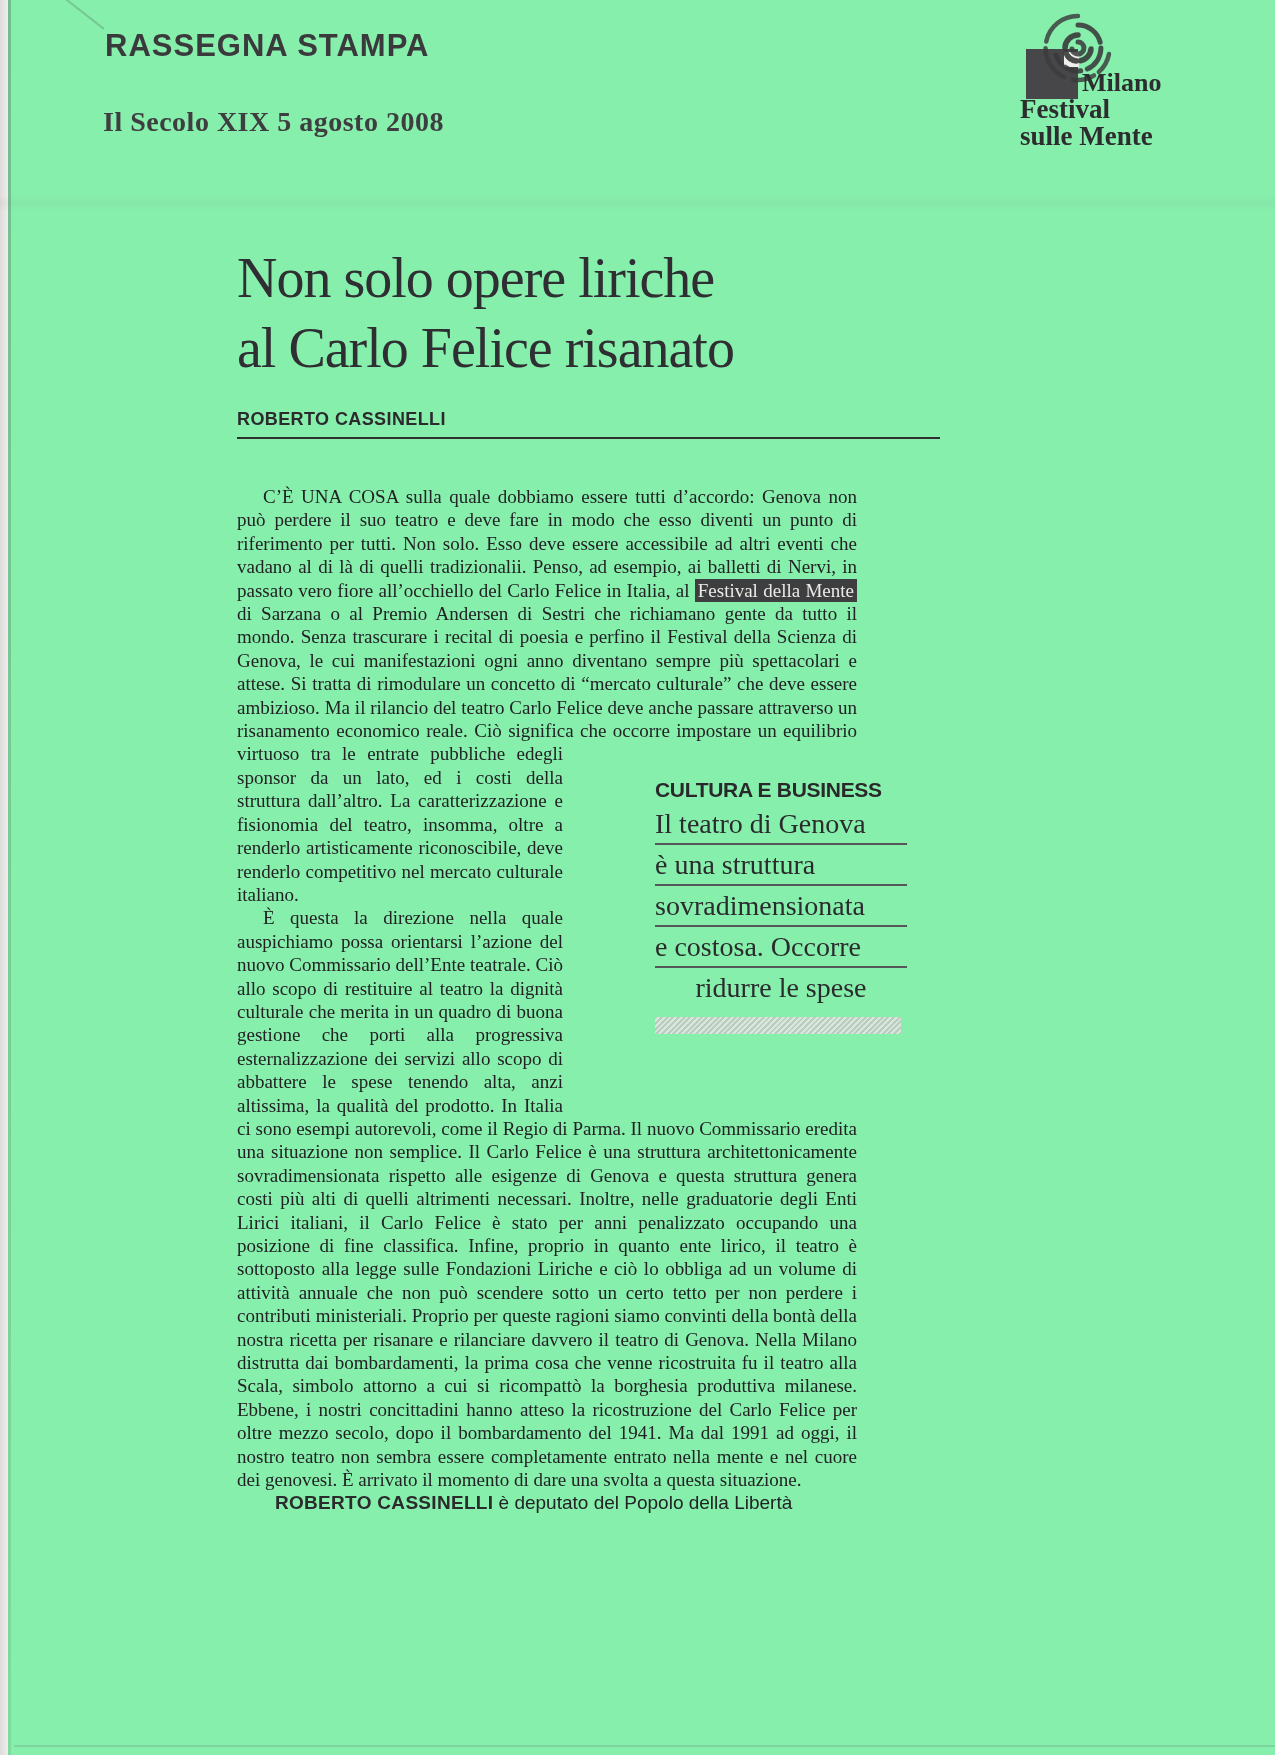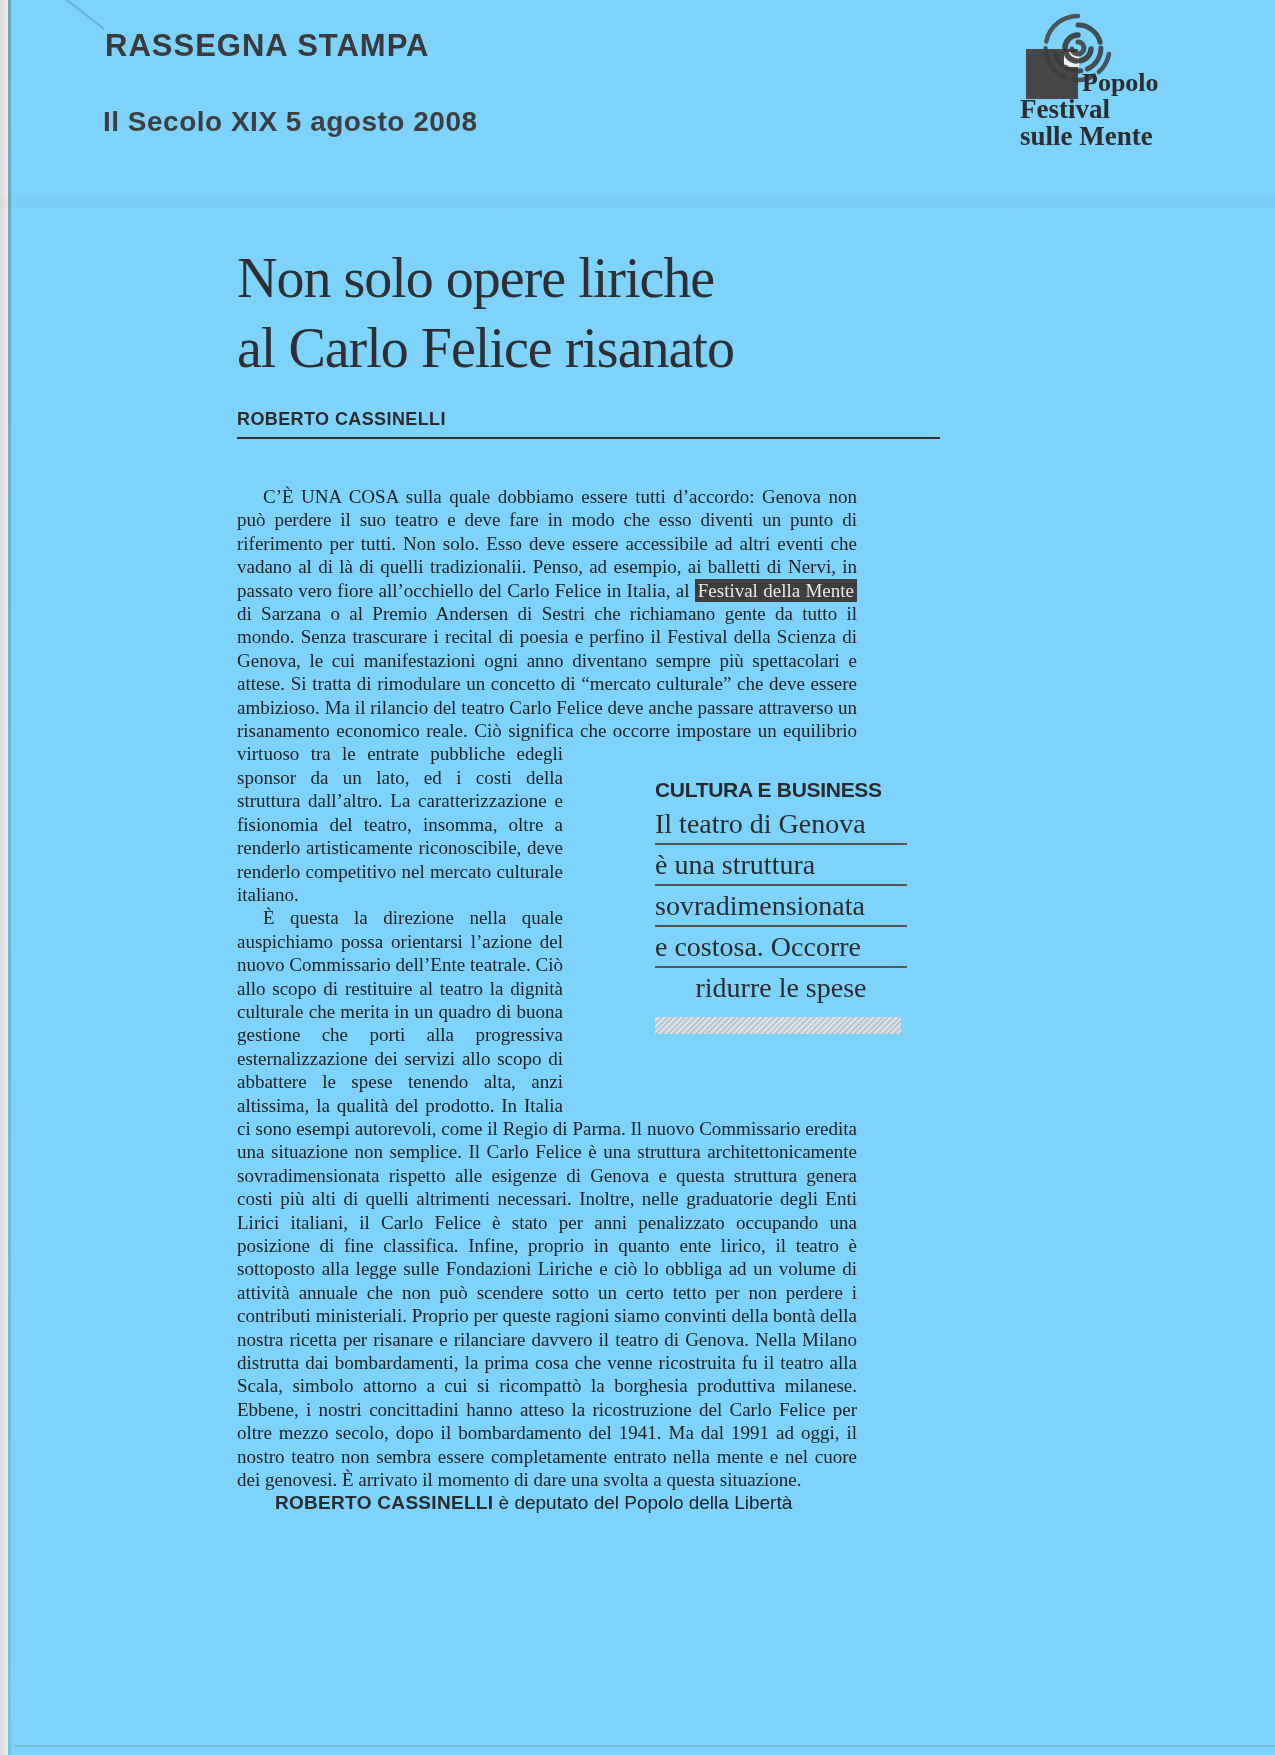--- a/index.html
+++ b/index.html
@@ -5,21 +5,21 @@
   html, body { margin: 0; padding: 0; }
   body {
     width: 1275px; height: 1755px;
     background: #e8e7e5;
     font-family: "Liberation Serif", serif;
     overflow: hidden;
   }
   .sheet {
     position: relative;
     width: 1275px; height: 1755px;
-    background: #7dd3fc;
+    background: #86efac;
     color: var(--ink, #232323);
   }
 
   
   .edge-left {
     position: absolute; left: 8px; top: 0; width: 3px; height: 100%;
     background: linear-gradient(180deg, rgba(70,70,68,.30), rgba(70,70,68,.12));
   }
   .edge-left-soft {
     position: absolute; left: 0; top: 0; width: 8px; height: 100%;
@@ -40,21 +40,21 @@
 
   
   .rassegna {
     position: absolute; left: 105px; top: 28px;
     font-family: "Liberation Sans", sans-serif;
     font-size: 31px; font-weight: bold; letter-spacing: 1px;
     color: #3a3a3c;
   }
   .source-line {
     position: absolute; left: 103px; top: 106px;
-    font-family: Liberation Sans, sans-serif;
+    font-family: Liberation Serif, serif;
     font-size: 28px; font-weight: bold; letter-spacing: .5px;
     color: #3e3e40;
   }
 
   
   .logo-square { position: absolute; left: 1026px; top: 49px; width: 52px; height: 50px; background: #47474a; }
   .logo-notch  { position: absolute; left: 1064px; top: 52px; width: 15px; height: 15px; background: #efeeec; }
   .logo-swirl  { position: absolute; left: 1038px; top: 8px; width: 80px; height: 80px; }
   .logo-word   { position: absolute; font-family: "Liberation Serif", serif; font-weight: bold; color: #2d2d2f; }
   .logo-sarzana { left: 1082px; top: 68px;  font-size: 26px; }
@@ -149,21 +149,21 @@
     <div class="logo-square"></div>
     <div class="logo-notch"></div>
     <svg class="logo-swirl" viewBox="0 0 80 80" xmlns="http://www.w3.org/2000/svg">
       <g fill="none" stroke="#3a3a3c" stroke-linecap="round">
         <path d="M40,8 A32,32 0 1 0 71,46" stroke-width="4.5" stroke-dasharray="44 7 36 9 22 6" opacity="0.82"></path>
         <path d="M40,17 A23,23 0 1 1 18,47" stroke-width="5" stroke-dasharray="30 6 26 7 16 5" opacity="0.88"></path>
         <path d="M40,27 A13,13 0 1 0 53,41" stroke-width="5.5" stroke-dasharray="20 5 14 4" opacity="0.9"></path>
         <path d="M40,34 A6,6 0 1 1 34,41" stroke-width="5" opacity="0.85"></path>
       </g>
     </svg>
-    <div class="logo-word logo-sarzana">Popolo</div>
+    <div class="logo-word logo-sarzana">Milano</div>
     <div class="logo-word logo-festival">Festival</div>
     <div class="logo-word logo-mente">sulle Mente</div>
   </div>
 
   <div class="article">
     <h1 class="headline"><span>Non solo opere liriche</span><br>
       <span>al Carlo Felice risanato</span>
     </h1>
 
     <div class="byline">ROBERTO CASSINELLI</div>

